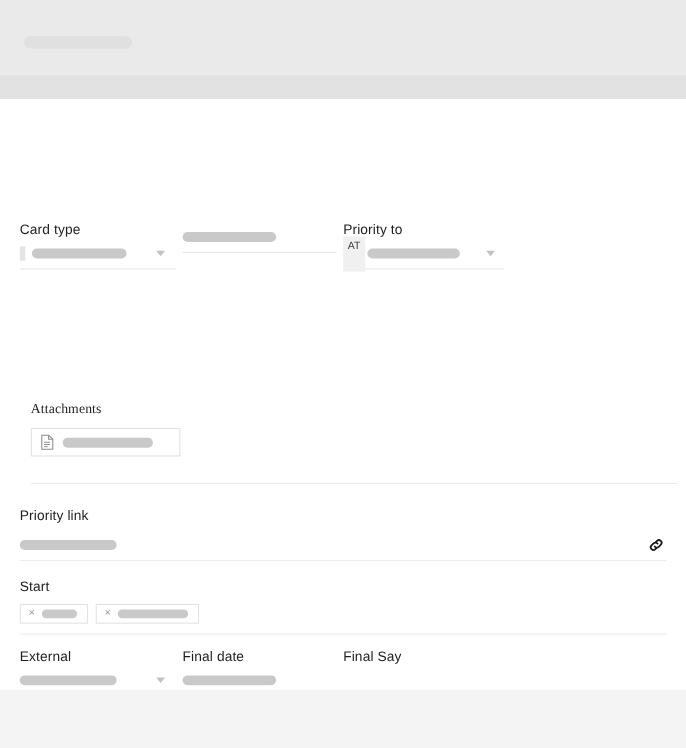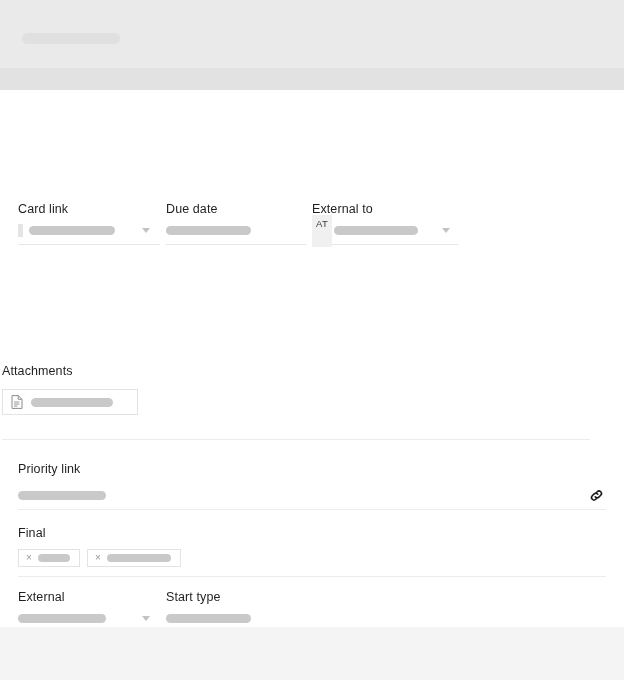--- a/index.html
+++ b/index.html
@@ -123,21 +123,21 @@
   #sec-description { position: absolute; left: 18px; top: 176px; width: 588px; }
   .desc-lines { margin-top: 10px; }
   .desc-lines .sk { display: block; margin-bottom: 9px; }
 
   .divider {
     border-bottom: 1px solid #ececec;
     width: 588px;
   }
 
   
-  #sec-attachments { position: absolute; left: 2px; top: 274px; width: 588px; }
+  #sec-attachments { position: absolute; left: 28px; top: 274px; width: 588px; font-family: Liberation Serif, serif; }
   .attach-chip {
     margin-top: 10px;
     width: 136px;
     height: 26px;
     border: 1px solid #e3e3e3;
     display: flex;
     align-items: center;
     padding: 0 8px;
     box-sizing: border-box;
   }
@@ -224,37 +224,36 @@
     <div class="title-skeleton"></div>
   </div>
 
   <div class="toolbar"></div>
 
   <div class="form-body">
 
     <div class="row" id="row-cardtype">
 
       <div class="col col-cardtype">
-        <div class="field-label">Card link</div>
+        <div class="field-label">Card type</div>
         <div class="field-value underline" style="width:142px">
           <span class="swatch"></span>
           <span class="sk" style="width:86px"></span>
           <span class="caret" style="margin-left:auto;margin-right:10px"></span>
         </div>
       </div>
 
       <div class="col col-duedate">
-        <div class="field-label">Due date</div>
         <div class="field-value underline" style="width:140px">
           <span class="sk" style="width:85px"></span>
         </div>
       </div>
 
       <div class="col col-assigned">
-        <div class="field-label">External to</div>
+        <div class="field-label">Priority to</div>
         <div class="field-value underline" style="width:146px">
           <span class="avatar-chip">AT</span>
           <span class="sk" style="width:84px"></span>
           <span class="caret" style="margin-left:auto;margin-right:8px"></span>
         </div>
       </div>
 
     </div>
 
 
@@ -283,21 +282,21 @@
           <svg width="15" height="15" viewBox="0 0 16 16" aria-hidden="true">
             <path d="M6.6 9.4a2.6 2.6 0 0 0 3.9 0.3l2-2a2.6 2.6 0 0 0-3.7-3.7l-1.1 1.1" fill="none" stroke="#1b1b1b" stroke-width="1.7" stroke-linecap="round"></path>
             <path d="M9.4 6.6a2.6 2.6 0 0 0-3.9-0.3l-2 2a2.6 2.6 0 0 0 3.7 3.7l1.1-1.1" fill="none" stroke="#1b1b1b" stroke-width="1.7" stroke-linecap="round"></path>
           </svg>
         </span>
       </div>
       <div class="divider"></div>
     </div>
 
     <div id="sec-tags">
-      <div class="field-label">Final</div>
+      <div class="field-label">Start</div>
       <div class="tag-row">
         <span class="tag-chip" style="width:62px">
           <span class="tag-x">×</span>
           <span class="sk" style="width:32px;height:8px"></span>
         </span>
         <span class="tag-chip" style="width:94px">
           <span class="tag-x">×</span>
           <span class="sk" style="width:64px;height:8px"></span>
         </span>
       </div>
@@ -308,28 +307,29 @@
 
       <div class="col col-priority">
         <div class="field-label">External</div>
         <div class="field-value underline" style="width:142px">
           <span class="sk" style="width:88px"></span>
           <span class="caret" style="margin-left:auto;margin-right:10px"></span>
         </div>
       </div>
 
       <div class="col col-startdate">
-        <div class="field-label">Start type</div>
+        <div class="field-label">Final date</div>
         <div class="field-value underline" style="width:140px">
           <span class="sk" style="width:85px"></span>
         </div>
       </div>
 
 
       <div class="col col-finalsay">
+        <div class="field-label">Final Say</div>
       </div>
 
     </div>
 
     <div id="sec-clientid">
       <div class="field-label">Client ID</div>
       <div class="num-wrap underline">
         <span class="sk" style="width:88px"></span>
         <span class="spinner">
           <span class="spin-up"></span>

